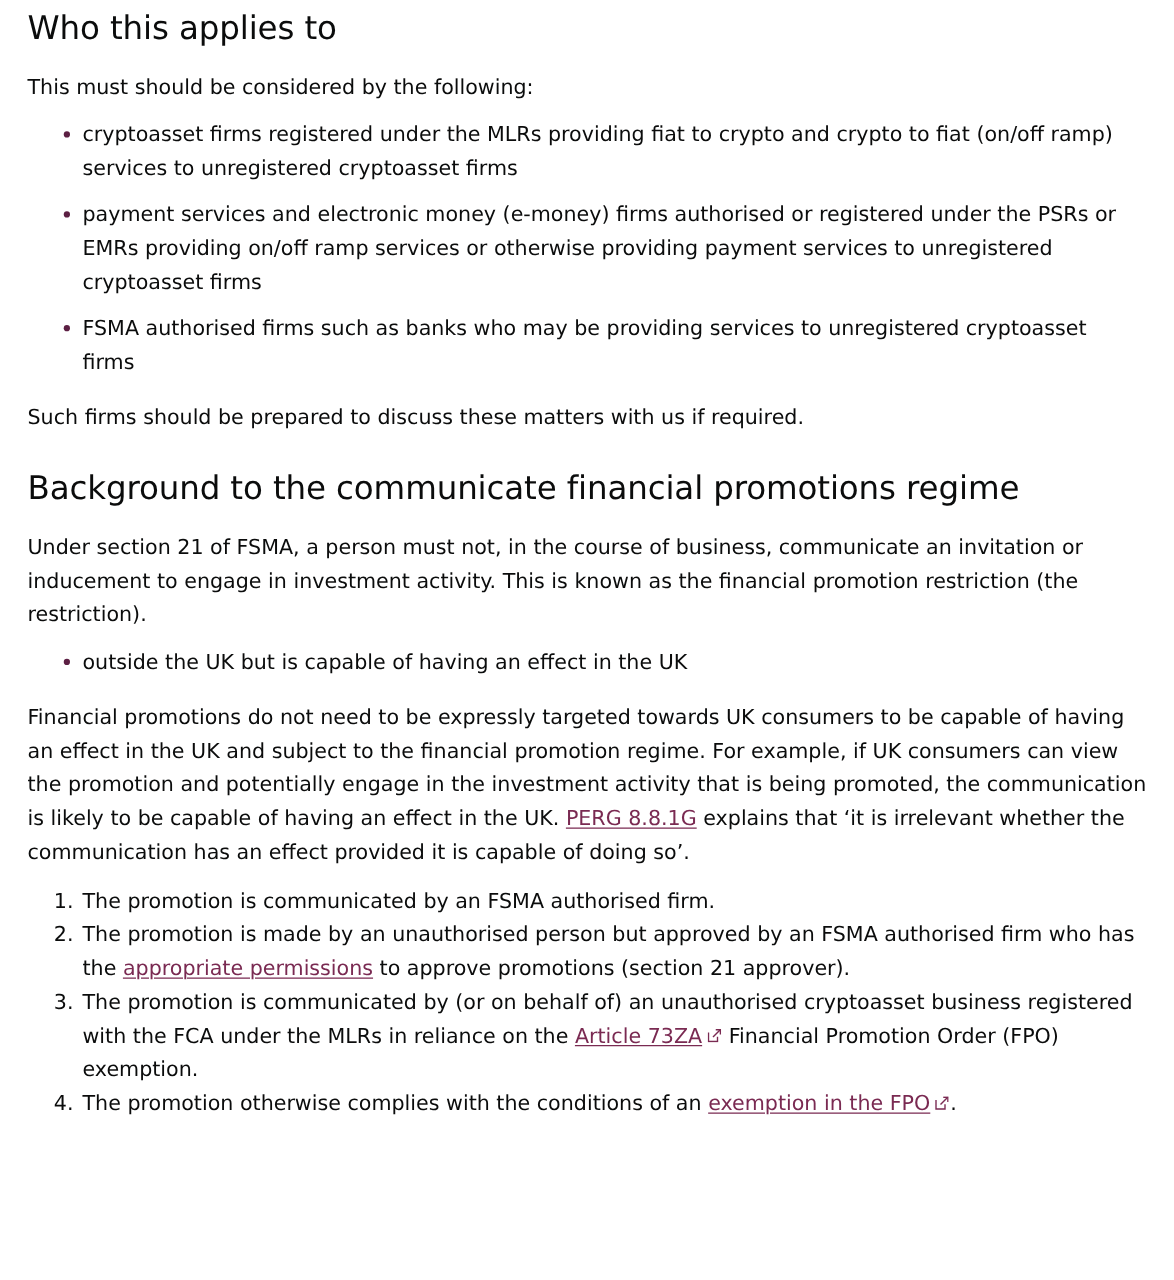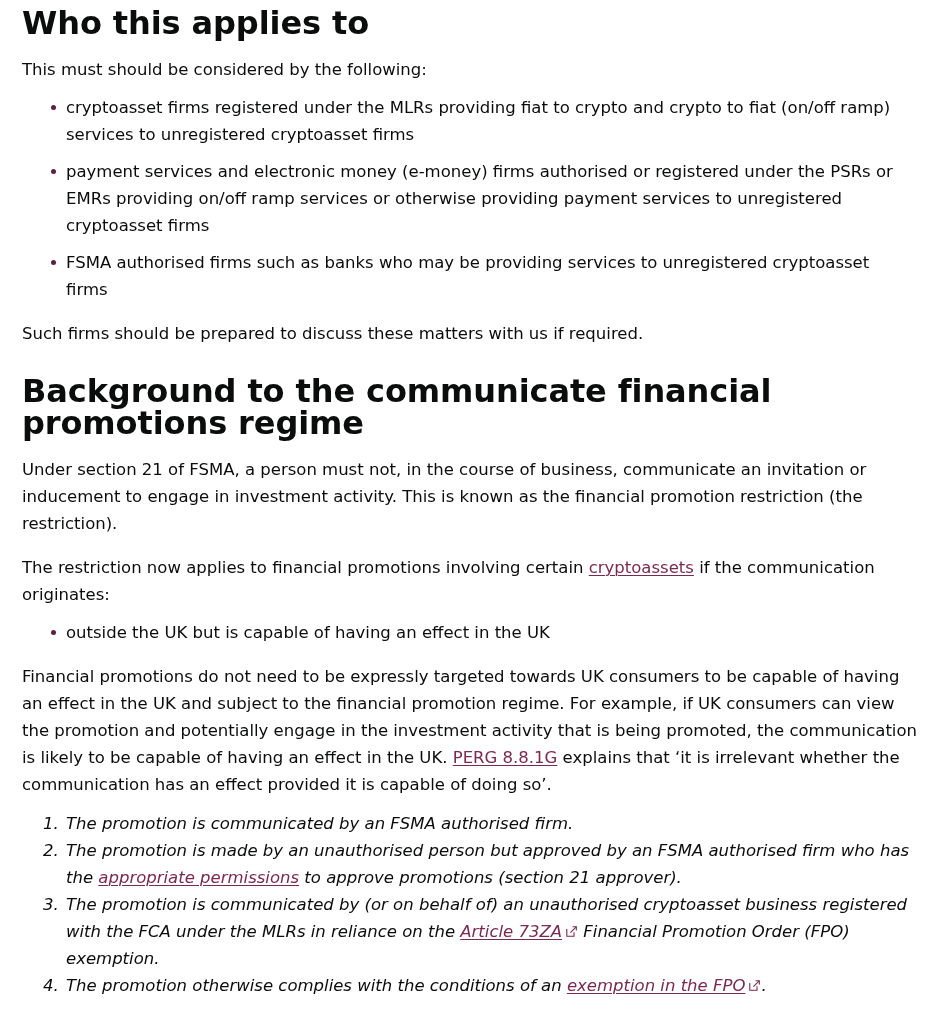--- a/index.html
+++ b/index.html
@@ -17,23 +17,23 @@
     -webkit-font-smoothing: antialiased;
   }
 
   .page {
     padding: 0 21px 0 22px;
     box-sizing: border-box;
     width: 939px;
   }
 
   h2.section-heading {
-    font-size: 32px;
+    font-size: 26px;
     line-height: 32px;
-    font-weight: 700;
+    font-weight: 400;
     margin: 0;
     padding: 0;
     letter-spacing: -0.1px;
     color: #0b0c0c;
   }
   h2.heading-first {
     padding-top: 7px;
   }
   h2.heading-second {
     padding-top: 28px;
@@ -70,21 +70,20 @@
     height: 5px;
     border-radius: 50%;
     background: #5c1f43;
   }
 
   ol.numbered-list {
     list-style: none;
     counter-reset: item;
     margin: 12px 0 0 0;
     padding: 0;
-    font-style: italic;
   }
   ol.numbered-list > li {
     position: relative;
     counter-increment: item;
     font-size: 16.5px;
     line-height: 27px;
     padding-left: 44px;
     margin: 0;
     color: #0b0c0c;
   }
@@ -132,23 +131,20 @@
     <li>payment services and electronic money (e-money) firms authorised or registered under the PSRs or EMRs providing on/off ramp services or otherwise providing payment services to unregistered cryptoasset firms</li>
     <li>FSMA authorised firms such as banks who may be providing services to unregistered cryptoasset firms</li>
   </ul>
 
   <p class="body-text gap-top-md">Such firms should be prepared to discuss these matters with us if required.</p>
 
   <h2 class="section-heading heading-second">Background to the communicate financial promotions regime</h2>
 
   <p class="body-text gap-top-md">Under section 21 of FSMA, a person must not, in the course of business, communicate an invitation or inducement to engage in investment activity. This is known as the financial promotion restriction (the restriction).</p>
 
-  <p class="body-text gap-top-md">
-    <span>The restriction now applies to financial promotions involving certain </span><a class="doc-link" href="#">cryptoassets</a><span> if the communication originates:</span>
-  </p>
 
   <ul class="bullet-list">
     <li>outside the UK but is capable of having an effect in the UK</li>
   </ul>
 
   <p class="body-text gap-top-md">
     <span>Financial promotions do not need to be expressly targeted towards UK consumers to be capable of having an effect in the UK and subject to the financial promotion regime. For example, if UK consumers can view the promotion and potentially engage in the investment activity that is being promoted, the communication is likely to be capable of having an effect in the UK. </span><a class="doc-link" href="#">PERG 8.8.1G</a><span> explains that ‘it is irrelevant whether the communication has an effect provided it is capable of doing so’.</span>
   </p>
 
 

